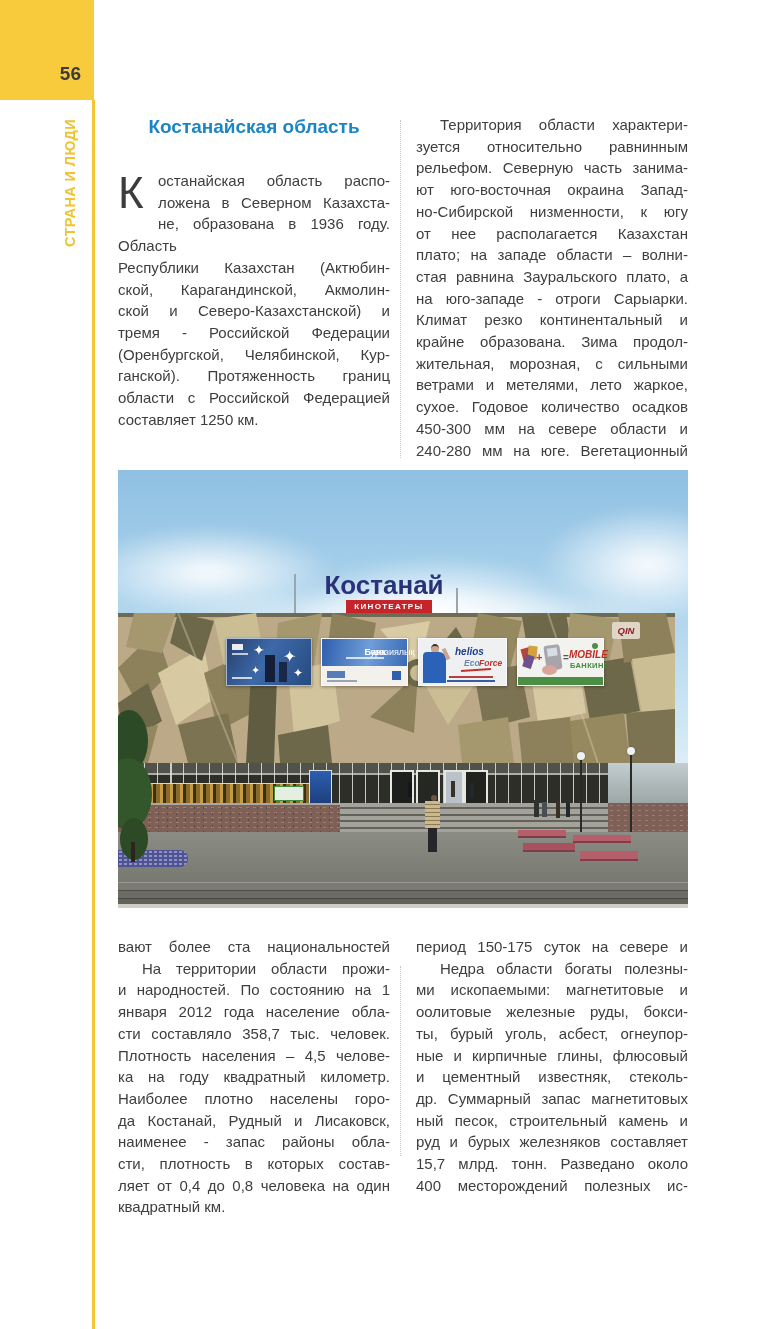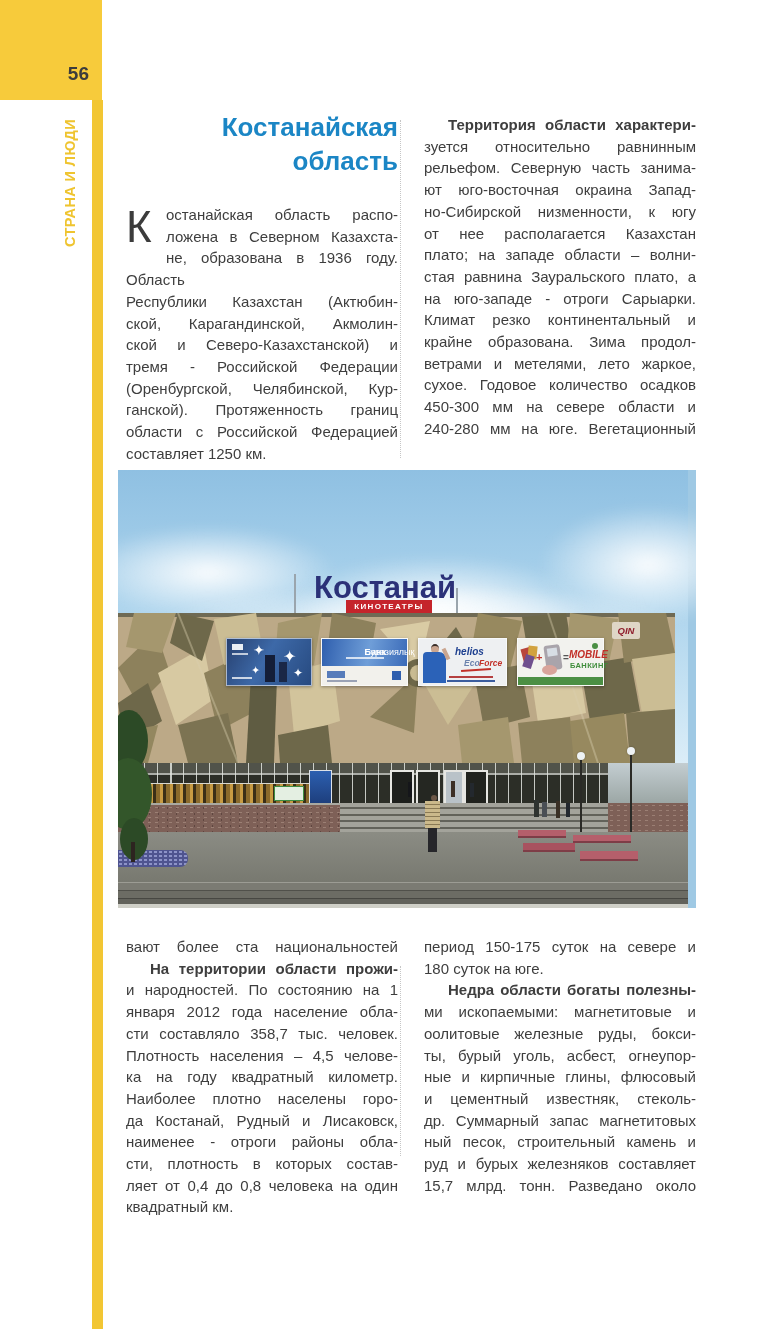--- a/index.html
+++ b/index.html
@@ -1,57 +1,57 @@
 <!DOCTYPE html>
 <html><head>
 <meta charset="utf-8">
 <style>
   html,body{margin:0;padding:0;background:#fff;}
   body{width:780px;height:1329px;position:relative;overflow:hidden;
        font-family:"Liberation Sans","DejaVu Sans",sans-serif;color:#3E3E3E;}
-  .abs{position:absolute;padding-left:8px;}
+  .abs{position:absolute;}
 
   
   .numbox{left:0;top:0;width:94px;height:100px;background:#F7CB3B;}
   .pagenum{right:13px;bottom:15px;font-size:19px;font-weight:bold;color:#3C3C3C;}
   .vline{left:92px;top:100px;width:3px;height:1229px;background:#F2C633;}
   .sidelabel{left:62px;top:112px;width:30px;height:142px;
     writing-mode:vertical-rl;transform:rotate(180deg);
     font-size:14.5px;font-weight:bold;color:#EFC42F;letter-spacing:.4px;text-align:center;}
 
   
   .col{width:272px;font-size:15px;line-height:21.7px;}
   .tl{left:118px;top:110px;}
   .tr{left:416px;top:114px;}
   .bl{left:118px;top:936px;}
   .br{left:416px;top:936px;}
-  h1{margin:0 0 26px 0;font-size:26px;line-height:34px;font-weight:bold;
-     color:#1B86C5;text-align:right;}
+  h1{margin:0 0 26px 0;font-size:19px;line-height:34px;font-weight:bold;
+     color:#1B86C5;text-align:center;}
   .ln{text-align:justify;text-align-last:justify;}
   .ln.end{text-align-last:left;}
-  .ln.ind{text-indent:24px;font-weight:bold;}
+  .ln.ind{text-indent:24px;}
   .dropcap{float:left;width:34px;height:42px;margin:2px 6px 0 0;
      font-size:44px;line-height:42px;font-weight:400;color:#3C3C3C;}
   .dots{border-left:1px dotted #C6C6C6;width:0;}
   .dots1{left:400px;top:120px;height:338px;}
   .dots2{left:400px;top:966px;height:190px;}
 
   
   .photo{left:118px;top:470px;width:570px;height:438px;overflow:hidden;background:#9fc9e4;}
   .photo *{position:absolute;}
   .sky{left:0;top:0;width:570px;height:438px;
     background:linear-gradient(180deg,#8FC0E2 0%,#A9D2EC 28%,#CFE7F5 58%,#EEF6FB 80%,#F3F8FB 100%);}
   .cloud{border-radius:50%;filter:blur(6px);background:radial-gradient(ellipse at center,rgba(255,255,255,.95),rgba(255,255,255,0) 70%);}
   .c1{left:-40px;top:55px;width:260px;height:95px;}
   .c2{left:170px;top:85px;width:300px;height:105px;}
   .c3{left:420px;top:35px;width:220px;height:120px;}
   .c4{left:40px;top:115px;width:520px;height:70px;filter:blur(4px);}
 
   .signtitle{left:196px;top:100px;width:140px;text-align:center;
-    font-size:31px;font-weight:800;color:#2B3178;letter-spacing:0;}
+    font-size:26px;font-weight:800;color:#2B3178;letter-spacing:0;}
   .signband{left:228px;top:130px;width:86px;height:13px;background:#C5242B;
     color:#fff;font-size:8px;font-weight:bold;letter-spacing:1.3px;
     text-align:center;line-height:13px;}
   .scaf1{left:176px;top:104px;width:2px;height:40px;background:#9AA5AD;}
   .scaf2{left:338px;top:118px;width:2px;height:26px;background:#9AA5AD;}
 
   .facade{left:0;top:143px;width:557px;height:150px;}
   .qin{left:494px;top:152px;width:28px;height:17px;background:#DFD6C6;border-radius:2px;
     color:#8F1D2C;font-size:9.5px;font-weight:800;font-style:italic;
     text-align:center;line-height:17px;}
@@ -190,20 +190,21 @@
       <div class="ln">зуется относительно равнинным</div>
       <div class="ln">рельефом. Северную часть занима-</div>
       <div class="ln">ют юго-восточная окраина Запад-</div>
       <div class="ln">но-Сибирской низменности, к югу</div>
       <div class="ln">от нее располагается Казахстан</div>
       <div class="ln">плато; на западе области – волни-</div>
       <div class="ln">стая равнина Зауральского плато, а</div>
       <div class="ln">на юго-западе - отроги Сарыарки.</div>
       <div class="ln">Климат резко континентальный и</div>
       <div class="ln">крайне образована. Зима продол-</div>
+      <div class="ln">жительная, морозная, с сильными</div>
       <div class="ln">ветрами и метелями, лето жаркое,</div>
       <div class="ln">сухое. Годовое количество осадков</div>
       <div class="ln">450-300 мм на севере области и</div>
       <div class="ln">240-280 мм на юге. Вегетационный</div>
     </div>
 </div>
 
 <div class="abs dots dots1"></div>
 <div class="abs dots dots2"></div>
 
@@ -362,36 +363,36 @@
   <div>
       <div class="ln">вают более ста национальностей</div>
       <div class="ln ind">На территории области прожи-</div>
       <div class="ln">и народностей. По состоянию на 1</div>
       <div class="ln">января 2012 года население обла-</div>
       <div class="ln">сти составляло 358,7 тыс. человек.</div>
       <div class="ln">Плотность населения – 4,5 челове-</div>
       <div class="ln">ка на году квадратный километр.</div>
       <div class="ln">Наиболее плотно населены горо-</div>
       <div class="ln">да Костанай, Рудный и Лисаковск,</div>
-      <div class="ln">наименее - отроги районы обла-</div>
+      <div class="ln">наименее - запас районы обла-</div>
       <div class="ln">сти, плотность в которых состав-</div>
       <div class="ln">ляет от 0,4 до 0,8 человека на один</div>
       <div class="ln end">квадратный км.</div>
     </div>
 </div>
 <div class="abs col br">
   <div>
       <div class="ln">период 150-175 суток на севере и</div>
-      <div class="ln end">180 суток на юге.</div>
     </div>
   <div>
       <div class="ln ind">Недра области богаты полезны-</div>
       <div class="ln">ми ископаемыми: магнетитовые и</div>
       <div class="ln">оолитовые железные руды, бокси-</div>
       <div class="ln">ты, бурый уголь, асбест, огнеупор-</div>
       <div class="ln">ные и кирпичные глины, флюсовый</div>
       <div class="ln">и цементный известняк, стеколь-</div>
       <div class="ln">др. Суммарный запас магнетитовых</div>
       <div class="ln">ный песок, строительный камень и</div>
       <div class="ln">руд и бурых железняков составляет</div>
       <div class="ln">15,7 млрд. тонн. Разведано около</div>
+      <div class="ln">400 месторождений полезных ис-</div>
     </div>
 </div>
 
 </body></html>

